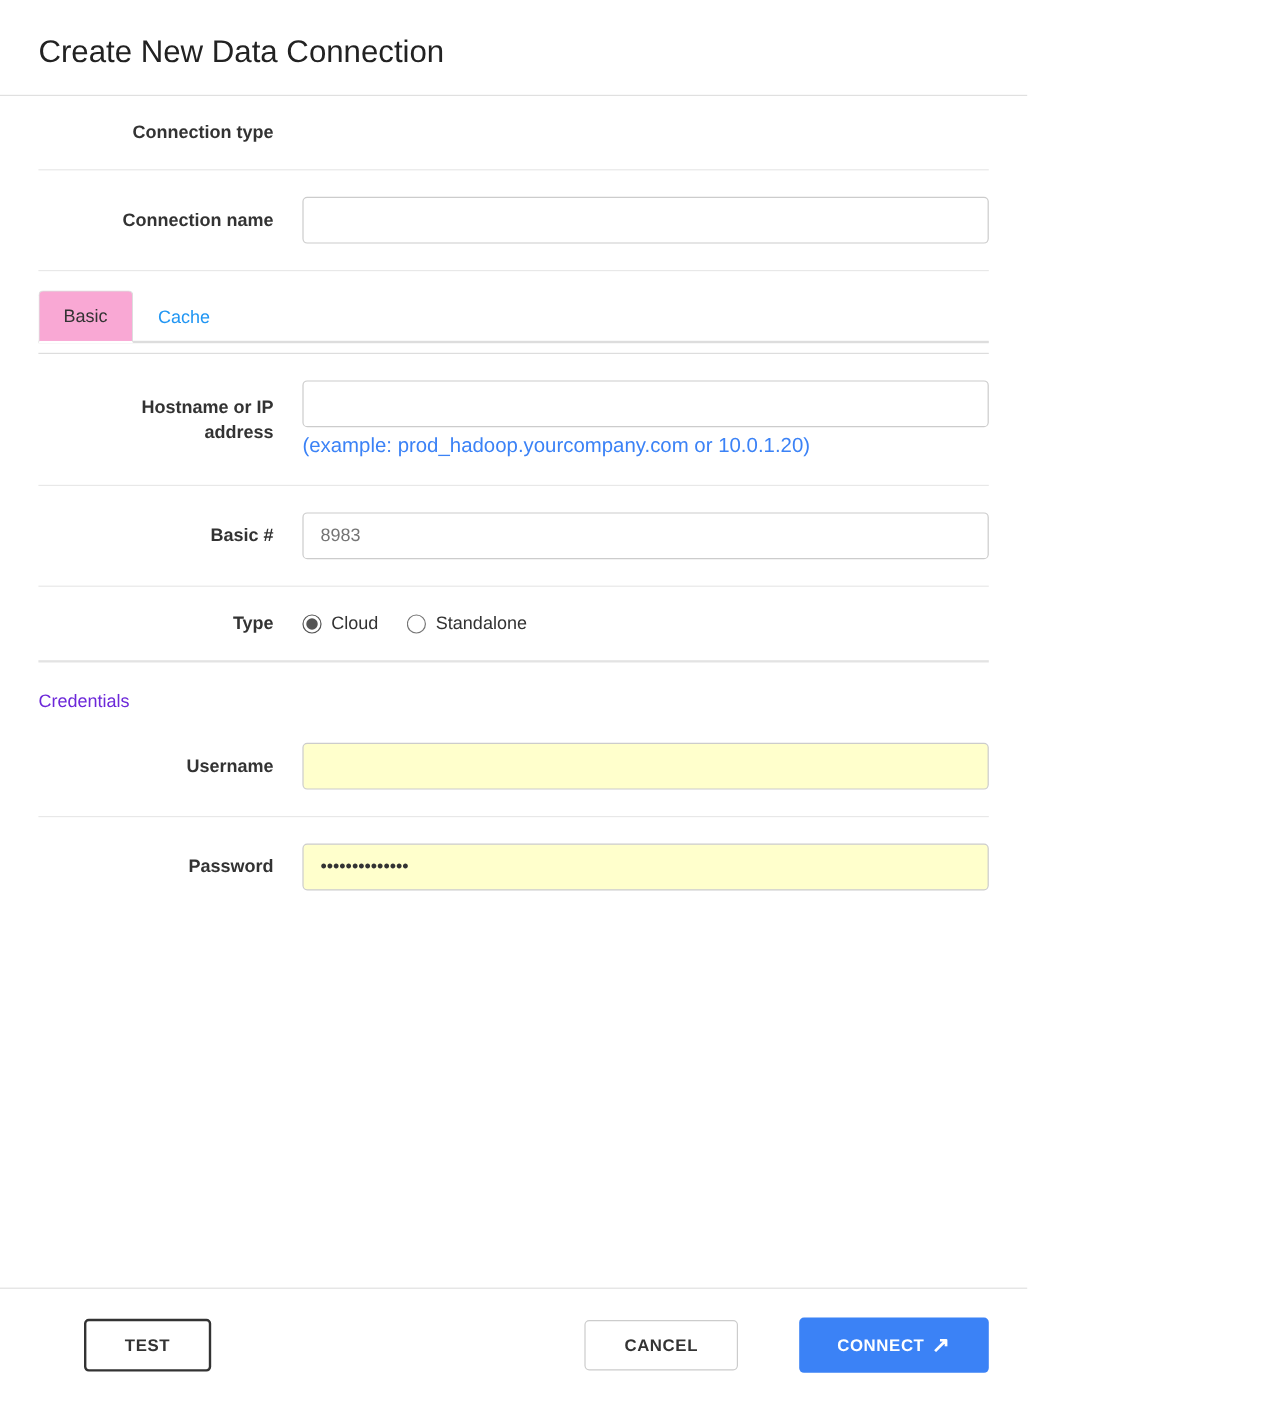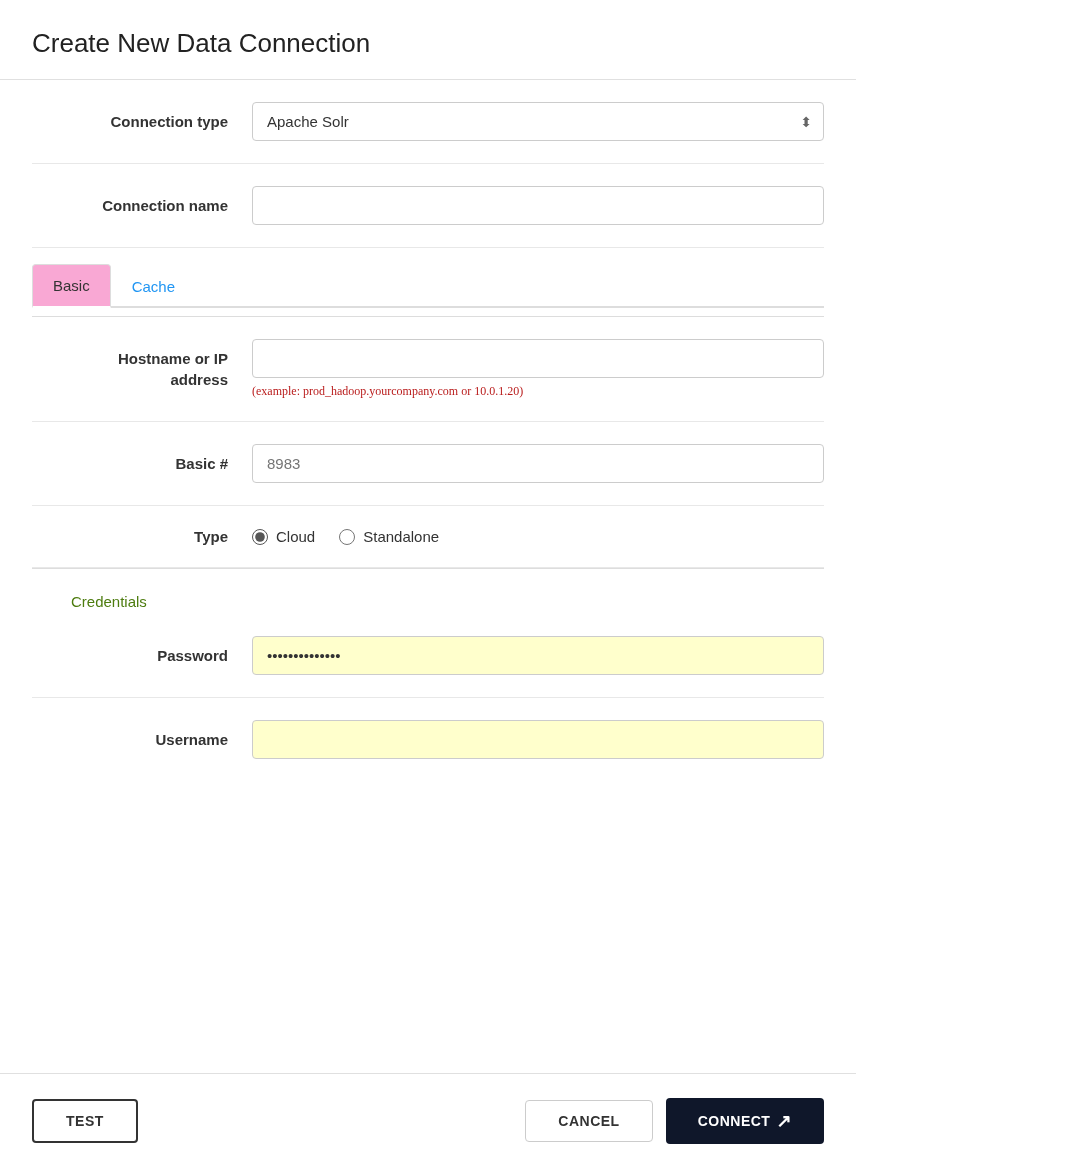--- a/index.html
+++ b/index.html
@@ -84,24 +84,23 @@
     .select-arrow {
       position: absolute;
       right: 12px;
       top: 50%;
       transform: translateY(-50%);
       pointer-events: none;
       color: #666;
       font-size: 14px;
     }
     .hint-text {
-      font-size: 12px;
-      color: #b91c1c;
+      font-size: 17px;
+      color: #3b82f6;
       margin-top: 6px;
-      font-family: Liberation Serif, serif;
     }
     .tabs-section {
       margin-top: 16px;
     }
     .tabs-header {
       display: flex;
       border-bottom: 2px solid #ddd;
       margin-bottom: 0;
     }
     .tab {
@@ -141,56 +140,56 @@
       cursor: pointer;
     }
     .radio-input {
       width: 16px;
       height: 16px;
       cursor: pointer;
       accent-color: #555;
     }
     .section-label {
       font-size: 15px;
-      color: #4d7c0f;
+      color: #6d28d9;
       padding: 20px 0 4px 0;
-      margin-left: 39px;
     }
     .credentials-section {
       margin-top: 4px;
     }
     .dialog-footer {
       padding: 24px 32px;
       border-top: 1px solid #e0e0e0;
       display: flex;
       align-items: center;
       justify-content: space-between;
       background: #fff;
     }
     .btn {
       padding: 12px 32px;
       font-size: 14px;
       font-weight: 700;
       border-radius: 4px;
       cursor: pointer;
       letter-spacing: 0.5px;
       text-transform: uppercase;
+      margin-left: 38px;
     }
     .btn-test {
       background: #fff;
       border: 2px solid #333;
       color: #333;
     }
     .btn-cancel {
       background: #fff;
       border: 1px solid #ccc;
       color: #333;
     }
     .btn-connect {
-      background: #0f172a;
+      background: #3b82f6;
       border: none;
       color: #fff;
       display: flex;
       align-items: center;
       gap: 6px;
     }
     .footer-right {
       display: flex;
       gap: 13px;
       align-items: center;
@@ -213,31 +212,20 @@
 
 <div class="dialog">
   <div class="dialog-header">
     <h1 class="dialog-title">Create New Data Connection</h1>
   </div>
 
   <div class="dialog-body">
 
     <div class="form-row">
       <div class="form-label">Connection type</div>
-      <div class="form-control">
-        <div class="select-wrapper">
-          <select class="form-select">
-            <option>Apache Solr</option>
-            <option>MySQL</option>
-            <option>PostgreSQL</option>
-            <option>MongoDB</option>
-          </select>
-          <span class="select-arrow">⬍</span>
-        </div>
-      </div>
     </div>
 
     <div class="form-row">
       <div class="form-label">Connection name</div>
       <div class="form-control">
         <input type="text" class="form-input" style="">
       </div>
     </div>
 
     <div class="tabs-section">
@@ -282,30 +270,30 @@
             </div>
           </div>
         </div>
 
         <hr class="section-divider">
 
         <div class="credentials-section">
           <div class="section-label">Credentials</div>
 
           <div class="form-row">
+            <div class="form-label">Username</div>
+            <div class="form-control">
+              <input type="text" class="form-input highlight" value="" style="">
+            </div>
+          </div>
+
+          <div class="form-row">
             <div class="form-label">Password</div>
             <div class="form-control">
               <input type="password" class="form-input highlight" value="password123456" style="">
-            </div>
-          </div>
-
-          <div class="form-row">
-            <div class="form-label">Username</div>
-            <div class="form-control">
-              <input type="text" class="form-input highlight" value="" style="">
             </div>
           </div>
         </div>
 
       </div>
     </div>
 
   </div>
 
   <div class="dialog-footer">

